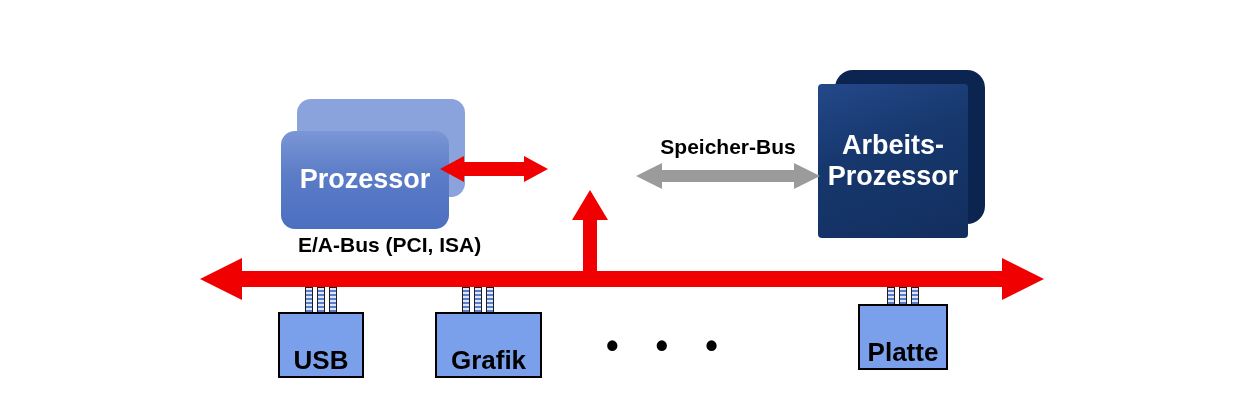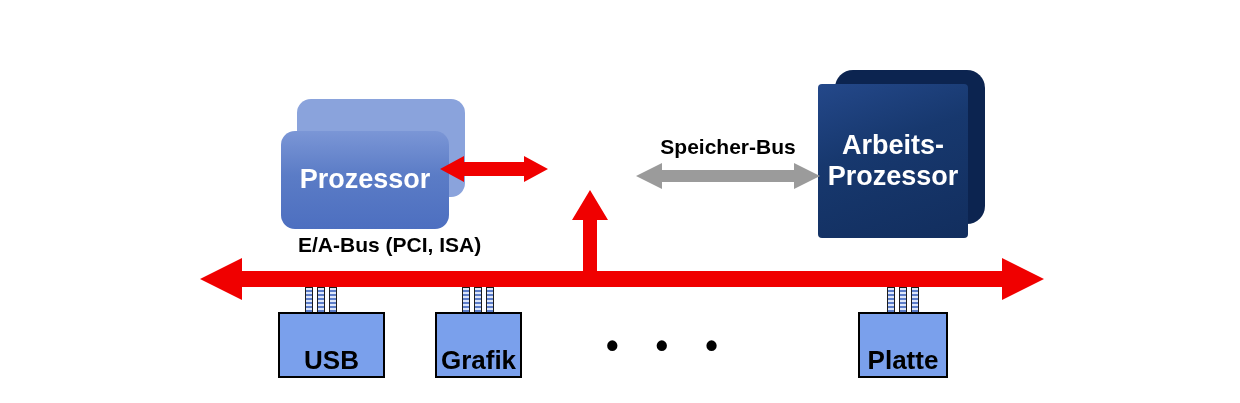--- a/index.html
+++ b/index.html
@@ -110,25 +110,25 @@
     <div class="pin"></div>
     <div class="pin"></div>
     <div class="pin"></div>
   </div>
   <div class="pin-group" style="left:887px;top:287px;">
     <div class="pin"></div>
     <div class="pin"></div>
     <div class="pin"></div>
   </div>
 
-  <div class="device" style="left:278px;top:312px;width:107px;height:66px;">
+  <div class="device" style="left:278px;top:312px;width:86px;height:66px;">
     <span class="device-label">USB</span>
   </div>
-  <div class="device" style="left:435px;top:312px;width:87px;height:66px;">
+  <div class="device" style="left:435px;top:312px;width:107px;height:66px;">
     <span class="device-label">Grafik</span>
   </div>
-  <div class="device" style="left:858px;top:312px;width:90px;height:66px;">
+  <div class="device" style="left:858px;top:304px;width:90px;height:66px;">
     <span class="device-label">Platte</span>
   </div>
 
   <div class="dots">• • •</div>
 
 </div>
 
 </body></html>

